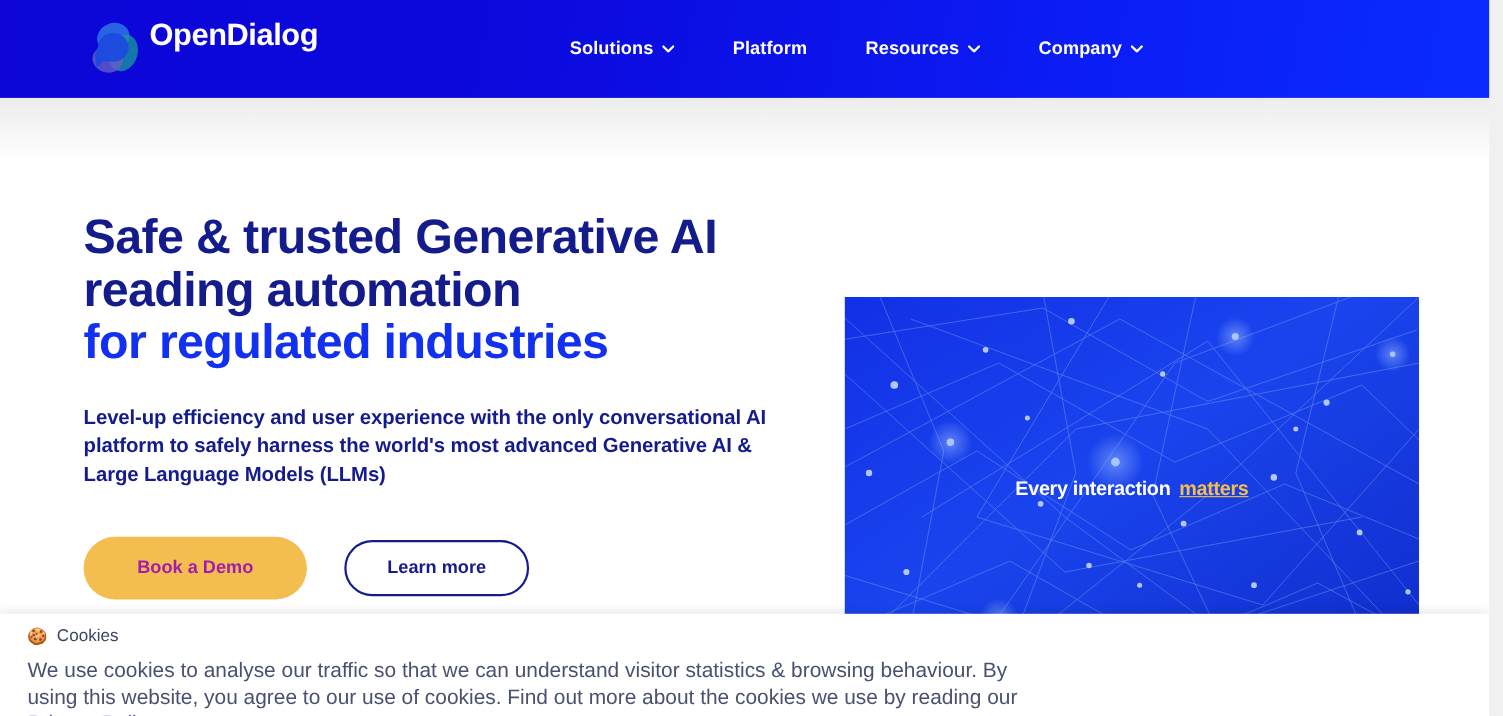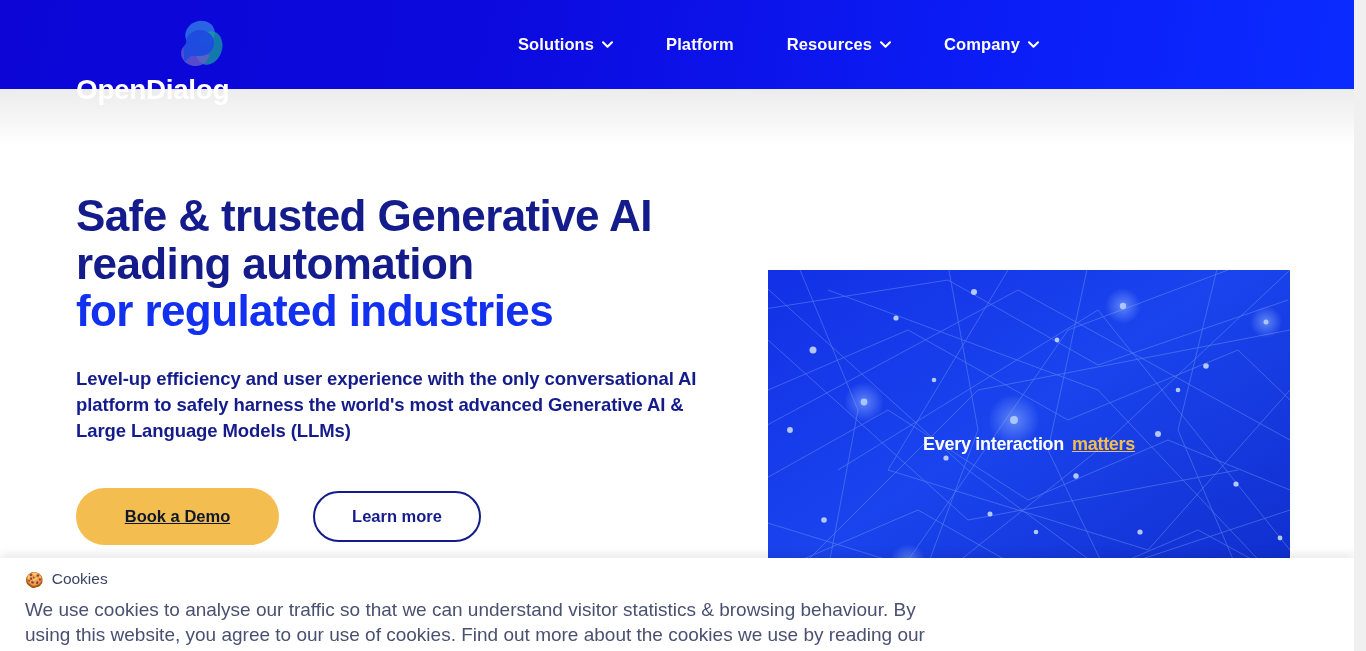--- a/index.html
+++ b/index.html
@@ -24,21 +24,21 @@
   
   .header {
     position:absolute; left:0; top:0;
     width:1354px; height:89px;
     background:linear-gradient(100deg,#0c05d6 0%,#0c09dd 35%,#0b1ef7 75%,#0a2bff 100%);
     display:flex; align-items:center;
     z-index:20;
   }
   .logo-wrap {
     position:absolute; left:76px; top:18px;
-    display:flex; align-items:flex-end; gap:4px;flex-direction:column;
+    display:flex; align-items:flex-start; gap:4px;
   }
   .logo-mark { width:56px; height:54px; position:relative; }
   .logo-text {
     color:#ffffff; font-size:28px; font-weight:700;
     letter-spacing:-0.4px; line-height:1;
   }
 
   .nav {
     position:absolute; left:501px; top:0; height:89px;
     display:flex; align-items:center; gap:36px;
@@ -100,22 +100,22 @@
     display:flex; align-items:center; gap:34px;
   }
   .btn {
     font-family:"Liberation Sans", sans-serif;
     font-size:16.5px; font-weight:700;
     cursor:pointer;
     display:flex; align-items:center; justify-content:center;
   }
   .btn-primary {
     width:203px; height:57px;
-    background:#f4bd4f; color:#0f172a;
-    border:none; border-radius:29px;text-decoration:underline;
+    background:#f4bd4f; color:#a21caf;
+    border:none; border-radius:29px;
   }
   .btn-outline {
     width:168px; height:51px;
     background:#ffffff; color:#141c8c;
     border:2px solid #141c8c; border-radius:26px;text-align:center;
   }
 
   
   .hero-art {
     position:absolute; left:768px; top:181px;

